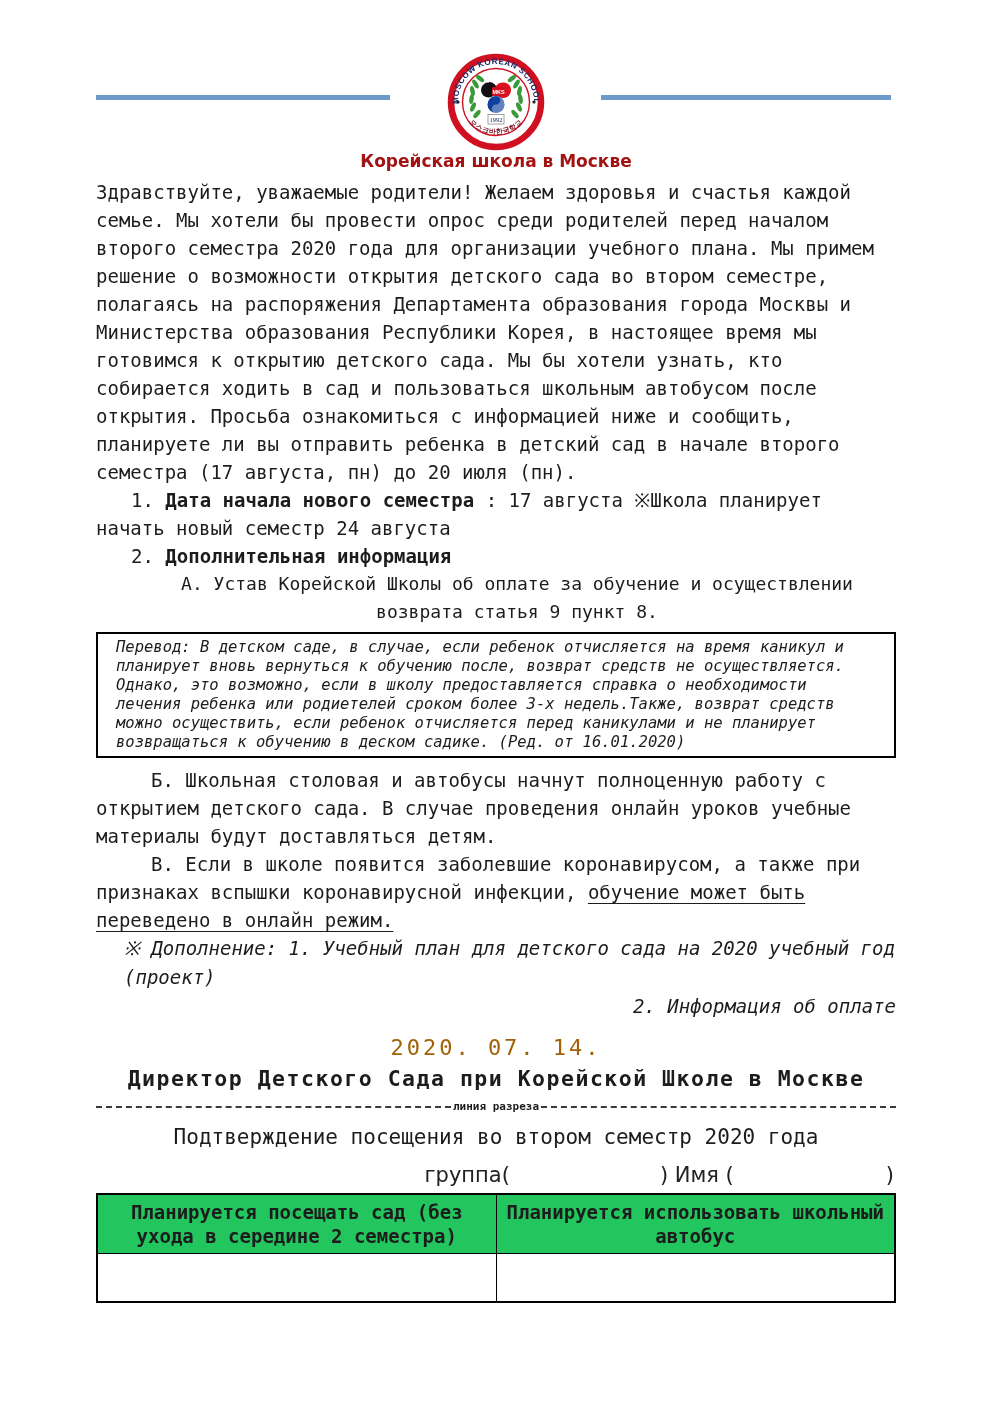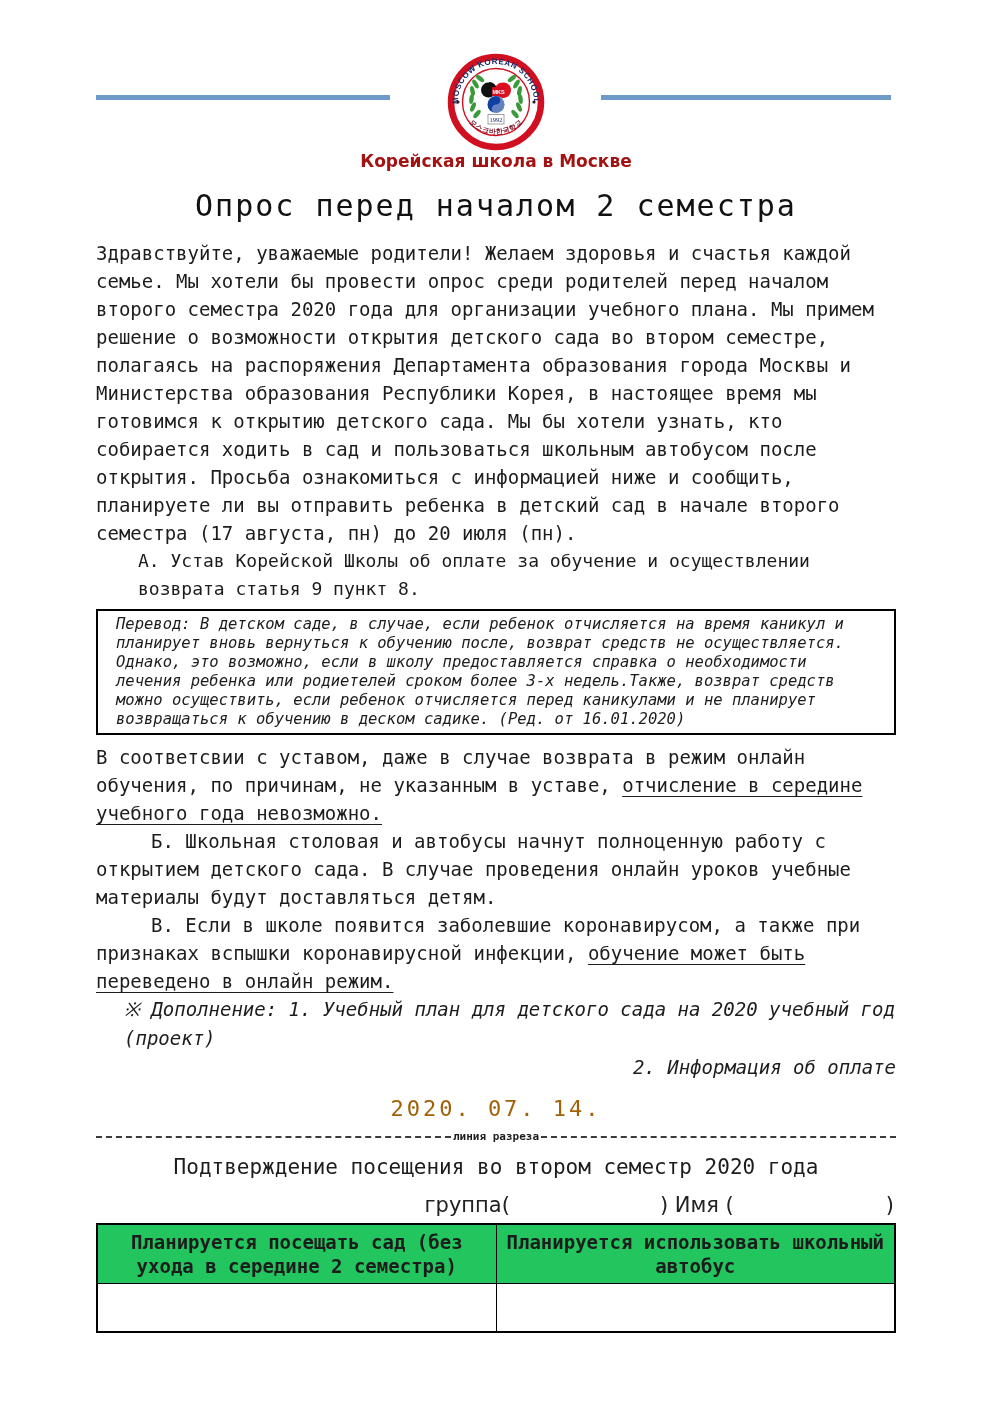--- a/index.html
+++ b/index.html
@@ -27,21 +27,21 @@
   }
   
   .content { padding: 0 96px; }
   .doc-title {
     text-align: center; font-size: 30px; font-weight: 500;
     letter-spacing: 2px; margin: 10px 0 16px 0; color: #111;
   }
   .para { font-size: 19px; line-height: 28px; }
   .indent-35 { text-indent: 35px; }
   .indent-55 { text-indent: 55px; }
-  .item-a { margin-left: 42px; font-size: 18px; line-height: 28px; }
+  .item-a { margin-left: 42px; font-size: 18px; line-height: 28px; text-align: center; }
   .bold { font-weight: bold; }
   .ul { text-decoration: underline; text-underline-offset: 4px; }
   .trans-box {
     border: 2px solid #000; margin: 6px 0 8px 0; padding: 4px 18px;
     font-style: italic; font-size: 15.5px; line-height: 19px;
   }
   .supplement { font-style: italic; font-size: 19px; line-height: 29px; }
   .sup1 { margin-left: 28px; }
   .sup2 { margin-left: 99px; text-align: right; }
   
@@ -128,40 +128,41 @@
         <rect x="42" y="62.5" width="16" height="9.5" fill="#ffffff" stroke="#8a8a8a" stroke-width="0.8"></rect>
         <text x="50" y="69.8" text-anchor="middle" font-family="Liberation Serif, serif" font-size="6.5" fill="#1a2a6a">1992</text>
       </svg>
     </div>
 
     <div class="school-name">Корейская школа в Москве</div>
   </div>
 
   <div class="content">
 
-    <h1 class="doc-title">Опрос перед началом 2 семестра</h1>
 
     <p class="para">Здравствуйте, уважаемые родители! Желаем здоровья и счастья каждой семье. Мы хотели бы провести опрос среди родителей перед началом второго семестра 2020 года для организации учебного плана. Мы примем решение о возможности открытия детского сада во втором семестре, полагаясь на распоряжения Департамента образования города Москвы и Министерства образования Республики Корея, в настоящее время мы готовимся к открытию детского сада. Мы бы хотели узнать, кто собирается ходить в сад и пользоваться школьным автобусом после открытия. Просьба ознакомиться с информацией ниже и сообщить, планируете ли вы отправить ребенка в детский сад в начале второго семестра (17 августа, пн) до 20 июля (пн).</p>
 
+    <p class="para indent-35"><span>1. </span><span class="bold">Дата начала нового семестра</span><span> : 17 августа ※Школа планирует начать новый семестр 24 августа</span></p>
 
+    <p class="para indent-35"><span>2. </span><span class="bold">Дополнительная информация</span></p>
 
     <p class="item-a">А. Устав Корейской Школы об оплате за обучение и осуществлении возврата статья 9 пункт 8.</p>
 
     <div class="trans-box">Перевод: В детском саде, в случае, если ребенок отчисляется на время каникул и планирует вновь вернуться к обучению после, возврат средств не осуществляется. Однако, это возможно, если в школу предоставляется справка о необходимости лечения ребенка или родиетелей сроком более 3-х недель.Также, возврат средств можно осуществить, если ребенок отчисляется перед каникулами и не планирует возвращаться к обучению в деском садике. (Ред. от 16.01.2020)</div>
 
-    <p class="para"><span>В соответсвии с уставом, даже в случае возврата в режим онлайн обучения, по причинам, не указанным в уставе, </span><span class="ul">отчисление в середине учебного года невозможно.</span></p>
 
     <p class="para indent-55">Б. Школьная столовая и автобусы начнут полноценную работу с открытием детского сада. В случае проведения онлайн уроков учебные материалы будут доставляться детям.</p>
 
     <p class="para indent-55"><span>В. Если в школе появится заболевшие коронавирусом, а также при признаках  вспышки коронавирусной инфекции, </span><span class="ul">обучение может быть переведено в онлайн режим.</span></p>
 
     <p class="supplement sup1">※ Дополнение: 1. Учебный план для детского сада на 2020 учебный год (проект)</p>
     <p class="supplement sup2">2. Информация об оплате</p>
 
     <p class="date-line">2020. 07. 14.</p>
+    <p class="director-line">Директор Детского Сада при Корейской Школе в Москве</p>
 
     <div class="cut-line">
       <div class="cut-dashes"></div>
       <div class="cut-label">линия разреза</div>
       <div class="cut-dashes"></div>
     </div>
 
     <p class="form-title">Подтверждение посещения во втором семестр 2020 года</p>
 
     <div class="group-line"><span>группа(</span><span class="blank-gap gap-1"></span><span>) Имя (</span><span class="blank-gap gap-2"></span><span>)</span></div>

